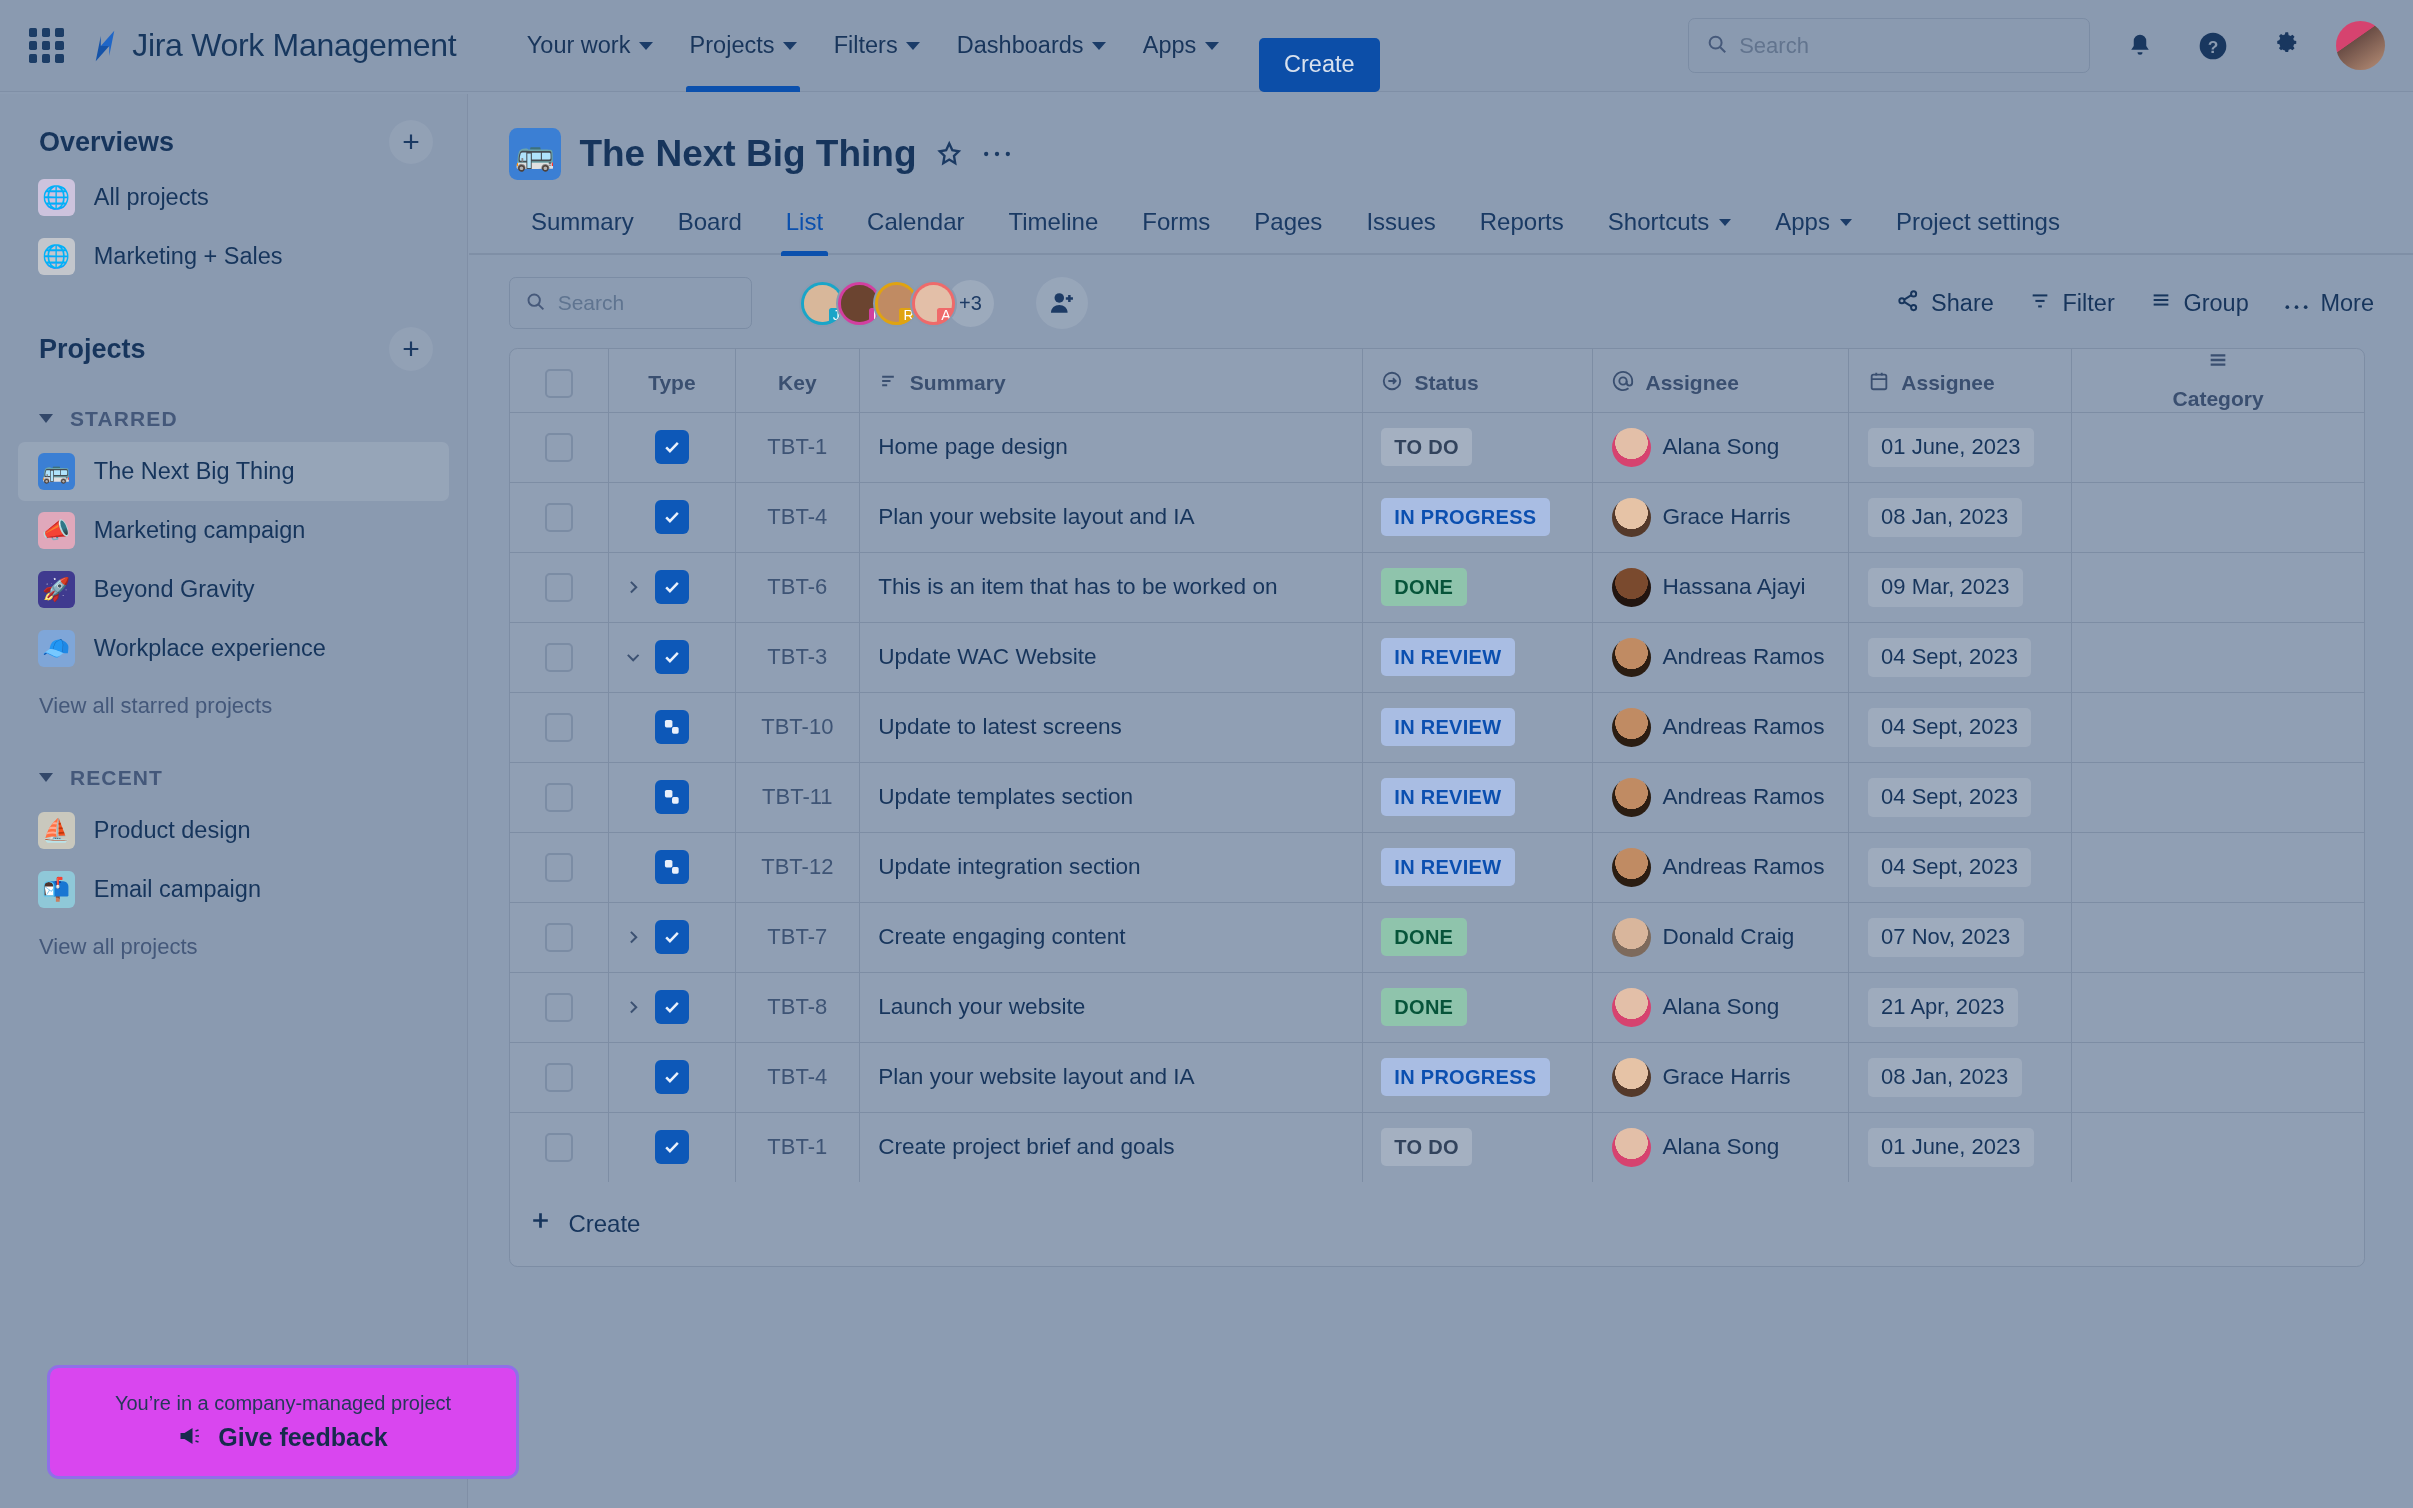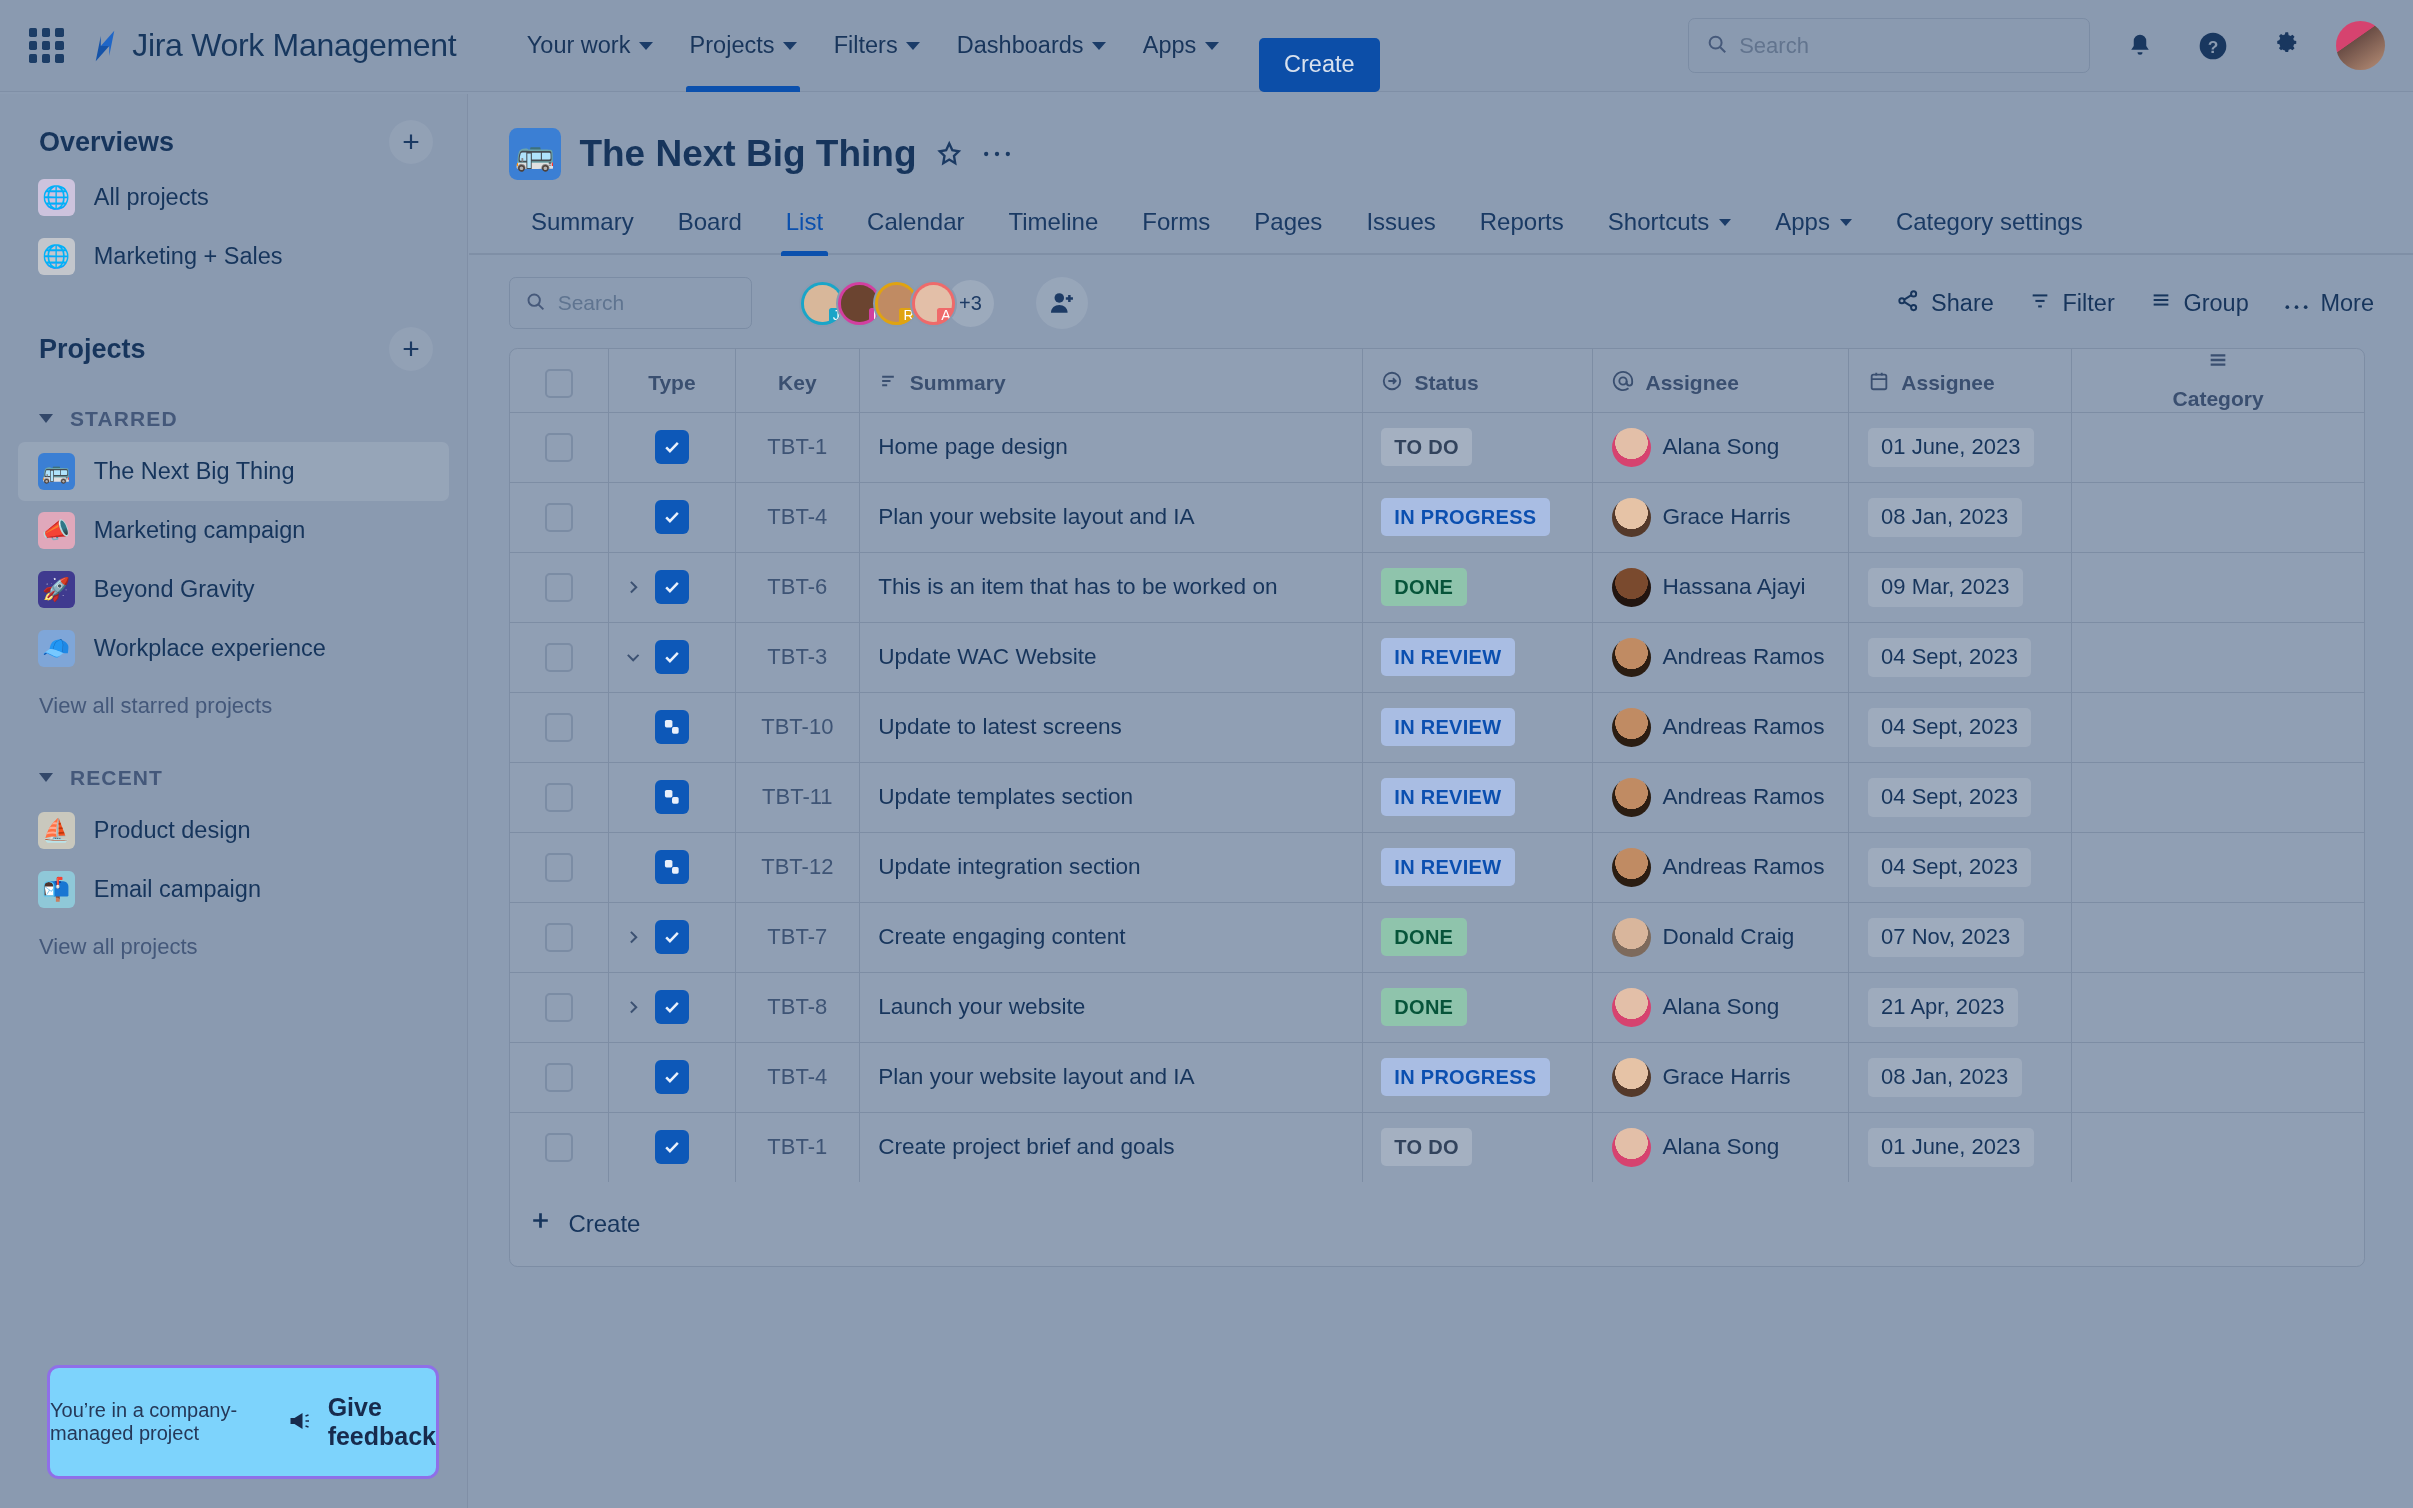--- a/index.html
+++ b/index.html
@@ -63,22 +63,22 @@
     justify-content:center;font-size:22.6px; }
   .side-label { font-size:23.5px; color:#16355c; }
   .side-sub { display:flex;align-items:center;gap:17px;height:47px;margin-top:20px;padding-left:39px; }
   .side-sub-title { font-size:21px;letter-spacing:1.1px;color:#44587a;font-weight:bold; }
   .chev-d { width:0;height:0;border-left:7.5px solid transparent;border-right:7.5px solid transparent;
     border-top:9.2px solid #33486a; }
   .side-link { font-size:22px;color:#44587a;padding-left:39px;margin-top:15px;cursor:pointer; }
 
   
   .feedback {
-    position:absolute; left:47px; bottom:30px; width:392px; height:114px; background:#7dd3fc;
-    border:3.4px solid #8f6fe8; border-radius:11.7px; display:flex; flex-direction:row;
+    position:absolute; left:47px; bottom:30px; width:472px; height:114px; background:#d946ef;
+    border:3.4px solid #8f6fe8; border-radius:11.7px; display:flex; flex-direction:column;
     align-items:center; justify-content:center; gap:8.4px; cursor:pointer;
   }
   .feedback-top { font-size:20px; color:#253858; }
   .feedback-cta { display:flex;align-items:center;gap:15px; font-size:25px;color:#172b4d;font-weight:bold; }
 
   
   .main { position:absolute; left:469px; top:94px; width:1944px; height:1415px; }
   .proj-head { display:flex; align-items:center; gap:18.4px; padding: 34px 0 0 40px; }
   .proj-emoji { width:52px;height:52px;border-radius:8.4px;background:#3b7fd4;
     display:flex;align-items:center;justify-content:center;font-size:32px; }
@@ -354,21 +354,21 @@
         </div>
       <div class="tab">
           <span>Shortcuts</span>
           <span class="caret"></span>
         </div>
       <div class="tab">
           <span>Apps</span>
           <span class="caret"></span>
         </div>
       <div class="tab">
-          <span>Category settings</span>
+          <span>Project settings</span>
         </div>
     </div>
 
     <div class="toolbar">
       <div class="tb-search">
         <span>
           <svg width="21" height="21" viewBox="0 0 24 24" fill="none" stroke="#46597a" stroke-width="2.2">
             <circle cx="10.5" cy="10.5" r="6.5"></circle>
               <line x1="15.5" y1="15.5" x2="21" y2="21"></line>
           </svg>

